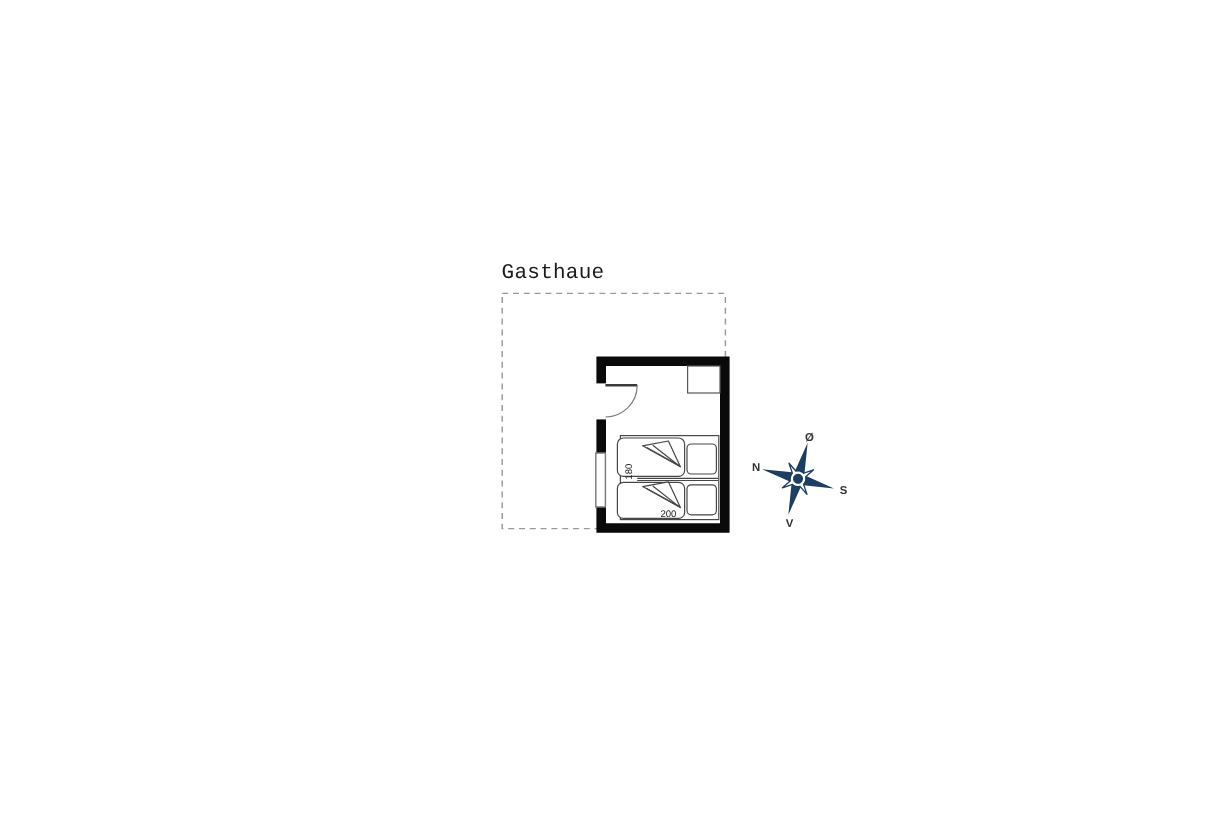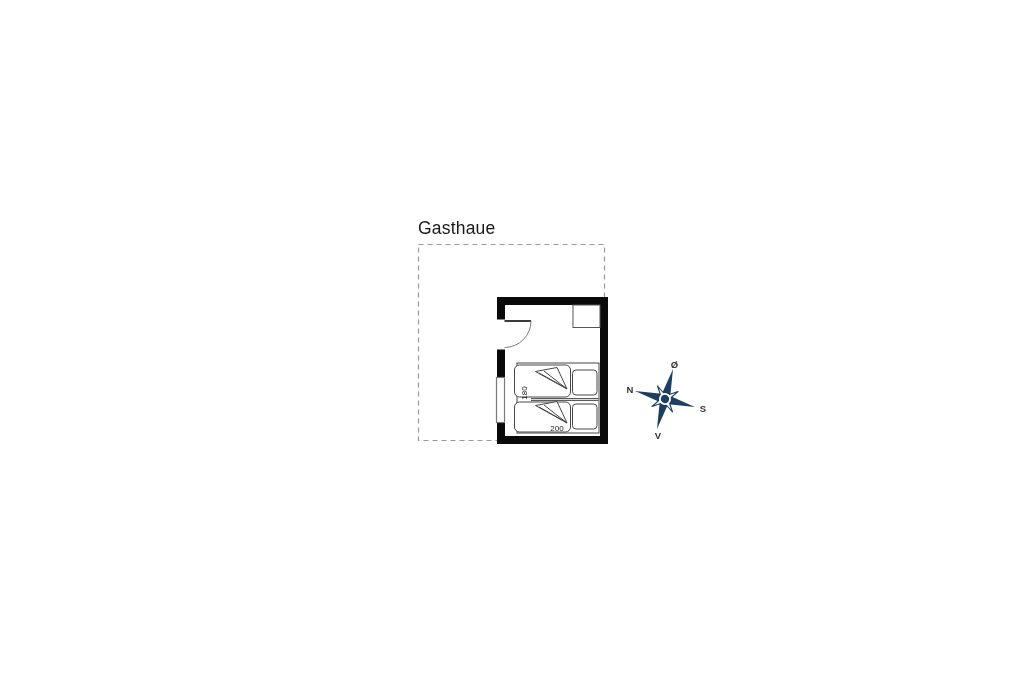--- a/index.html
+++ b/index.html
@@ -17,20 +17,21 @@
   }
   .plan-title {
     position: absolute;
     left: 418px;
     top: 217px;
     font-size: 17.5px;
     line-height: 22px;
     color: #1a1a1a;
     letter-spacing: 0.2px;
     white-space: nowrap;
+    font-family: Liberation Mono, monospace;
   }
   svg.plan {
     position: absolute;
     left: 0;
     top: 0;
   }
   svg text {
     font-family: "Liberation Sans", sans-serif;
   }
 </style>

